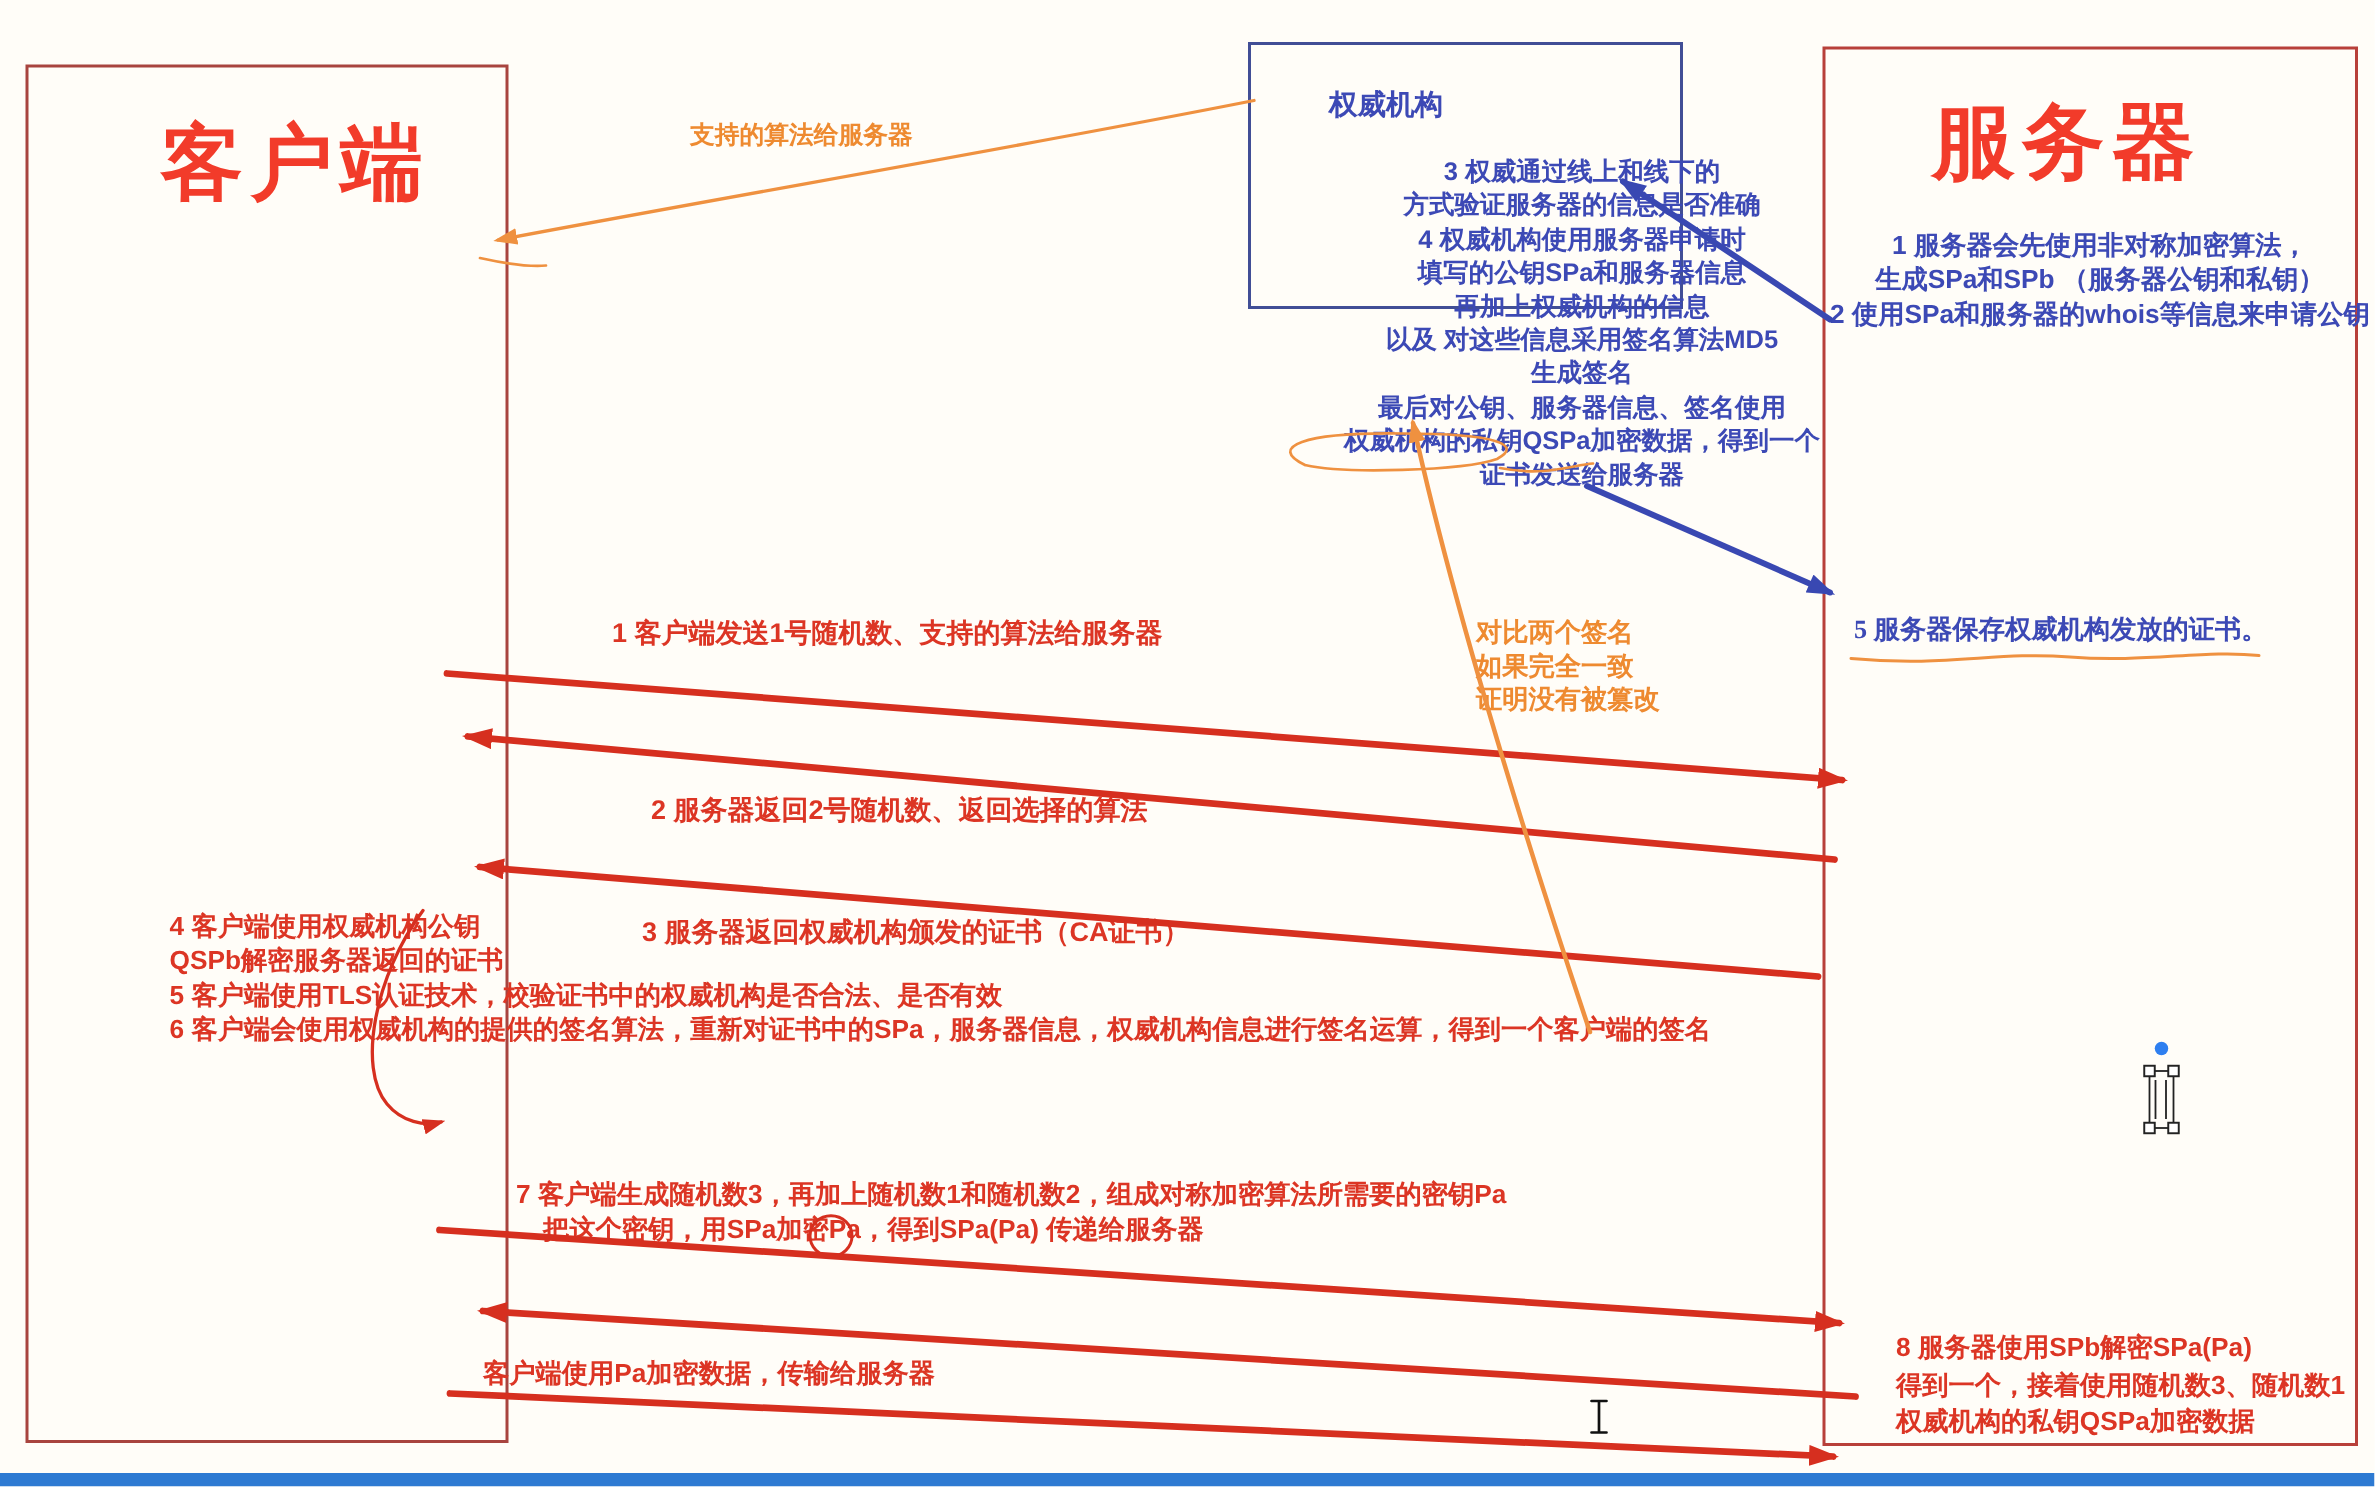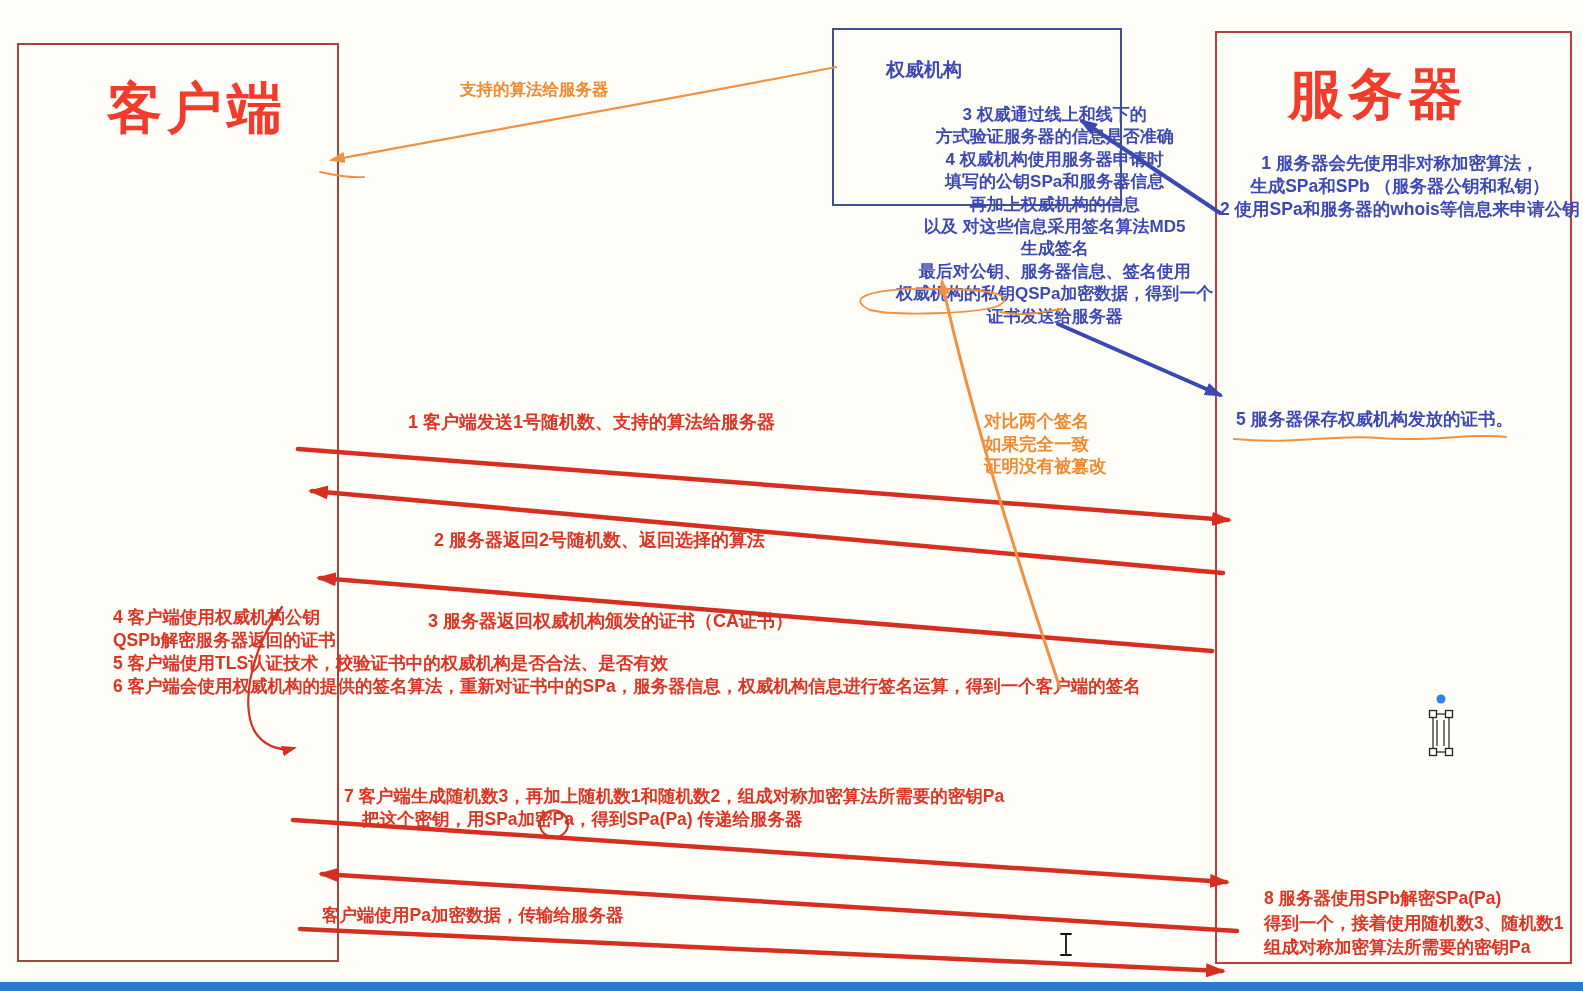--- a/index.html
+++ b/index.html
@@ -51,21 +51,21 @@
   </div>
 
   <div class="txt blue notes" style="left:1220px;top:152px;font-size:17.5px;line-height:23px;">
     <div class="ln">1 服务器会先使用非对称加密算法，</div>
     <div class="ln">生成SPa和SPb （服务器公钥和私钥）</div>
     <div class="ln">2 使用SPa和服务器的whois等信息来申请公钥</div>
   </div>
 
   <div class="txt orange" style="left:460px;top:79px;font-size:16.5px;">支持的算法给服务器</div>
 
-  <div class="txt blue" style="left:1236px;top:407px;font-size:17.5px;">5 服务器保存权威机构发放的证书。</div>
+  <div class="txt blue" style="left:1236px;top:407px;font-size:17.5px;font-family:Liberation Serif, serif;">5 服务器保存权威机构发放的证书。</div>
 
   <div class="txt orange notes" style="left:984px;top:410px;font-size:17.5px;line-height:22.5px;">
     <div class="ln">对比两个签名</div>
     <div class="ln">如果完全一致</div>
     <div class="ln">证明没有被篡改</div>
   </div>
 
   <div class="txt red" style="left:408px;top:410px;font-size:18px;">1 客户端发送1号随机数、支持的算法给服务器</div>
   <div class="txt red" style="left:434px;top:528px;font-size:18px;">2 服务器返回2号随机数、返回选择的算法</div>
   <div class="txt red" style="left:428px;top:609px;font-size:18px;">3 服务器返回权威机构颁发的证书（CA证书）</div>
@@ -78,21 +78,21 @@
   </div>
 
   <div class="txt red" style="left:344px;top:784px;font-size:17.5px;">7 客户端生成随机数3，再加上随机数1和随机数2，组成对称加密算法所需要的密钥Pa</div>
   <div class="txt red" style="left:332px;top:807px;font-size:17.5px;margin-left:30px;">把这个密钥，用SPa加密Pa，得到SPa(Pa) 传递给服务器</div>
 
   <div class="txt red" style="left:322px;top:903px;font-size:17.5px;">客户端使用Pa加密数据，传输给服务器</div>
 
   <div class="txt red notes" style="left:1264px;top:886px;font-size:17.5px;line-height:24.5px;">
     <div class="ln">8 服务器使用SPb解密SPa(Pa)</div>
     <div class="ln">得到一个，接着使用随机数3、随机数1</div>
-    <div class="ln">组成对称加密算法所需要的密钥Pa</div>
+    <div class="ln">权威机构的私钥QSPa加密数据</div>
   </div>
 
   <svg class="overlay" width="1583" height="991" viewBox="0 0 1583 991">
     <defs>
       <marker id="arrR" viewBox="0 0 10 7" refX="8" refY="3.5" markerWidth="20" markerHeight="14" markerUnits="userSpaceOnUse" orient="auto">
           <path d="M0,0 L10,3.5 L0,7 Z" fill="#d62f1f"></path>
         </marker>
       <marker id="arrRs" viewBox="0 0 10 7" refX="8" refY="3.5" markerWidth="15" markerHeight="11" markerUnits="userSpaceOnUse" orient="auto">
           <path d="M0,0 L10,3.5 L0,7 Z" fill="#d62f1f"></path>
         </marker>

